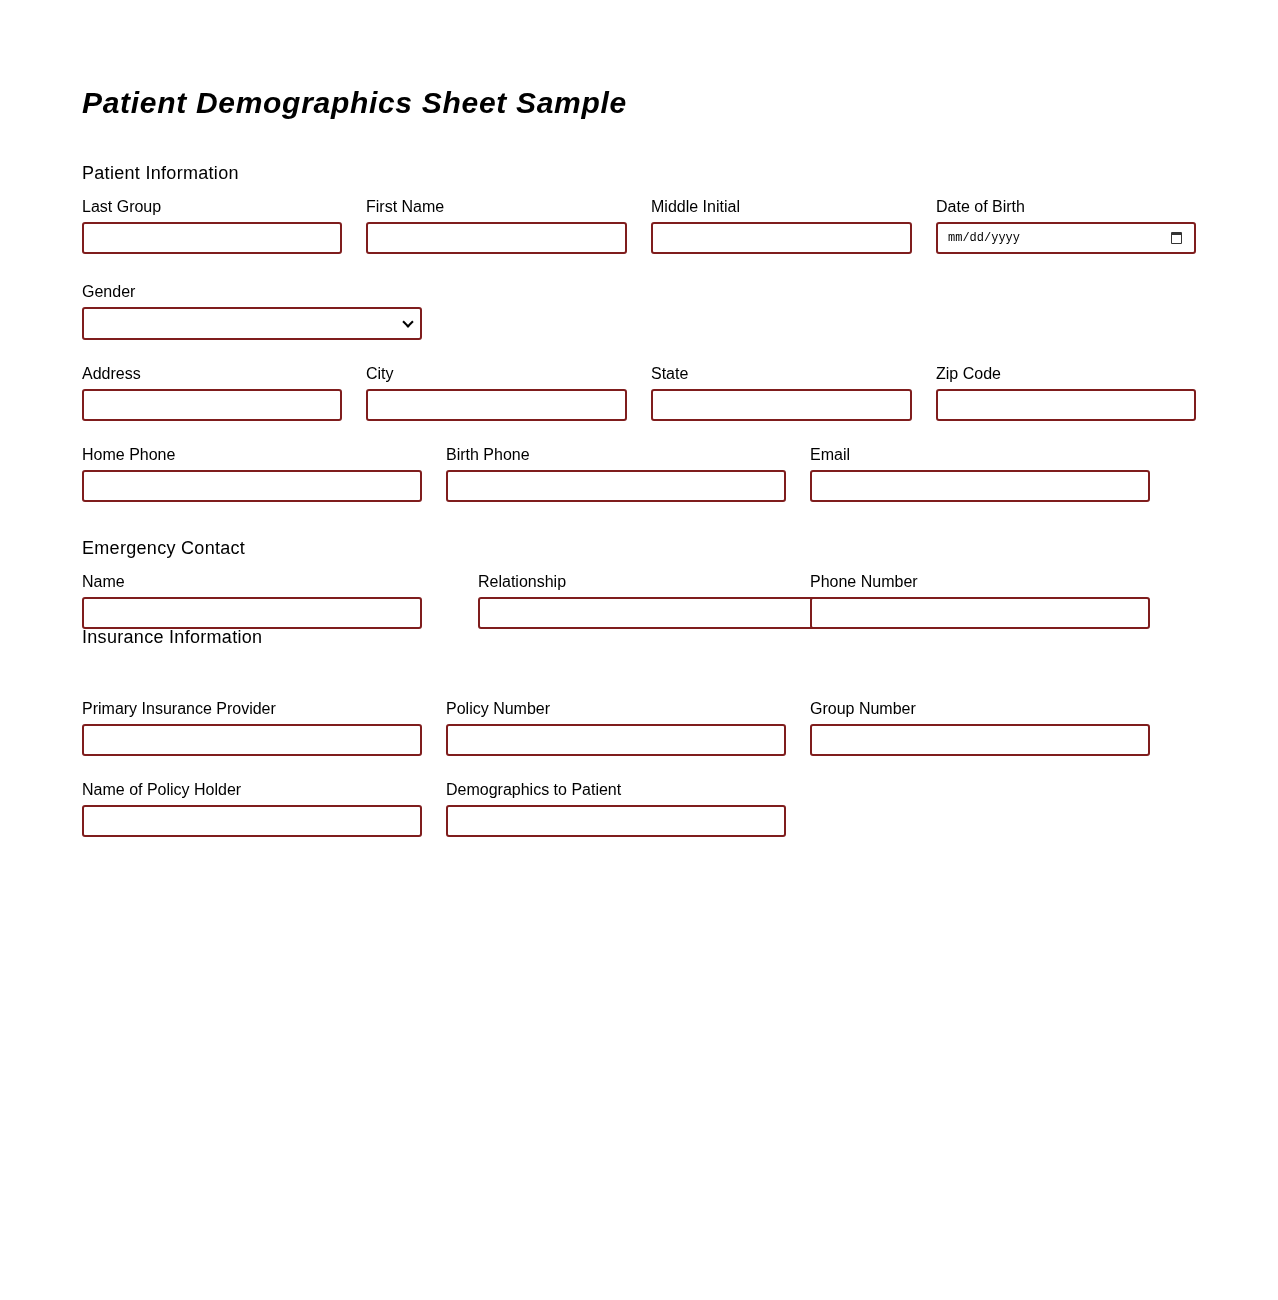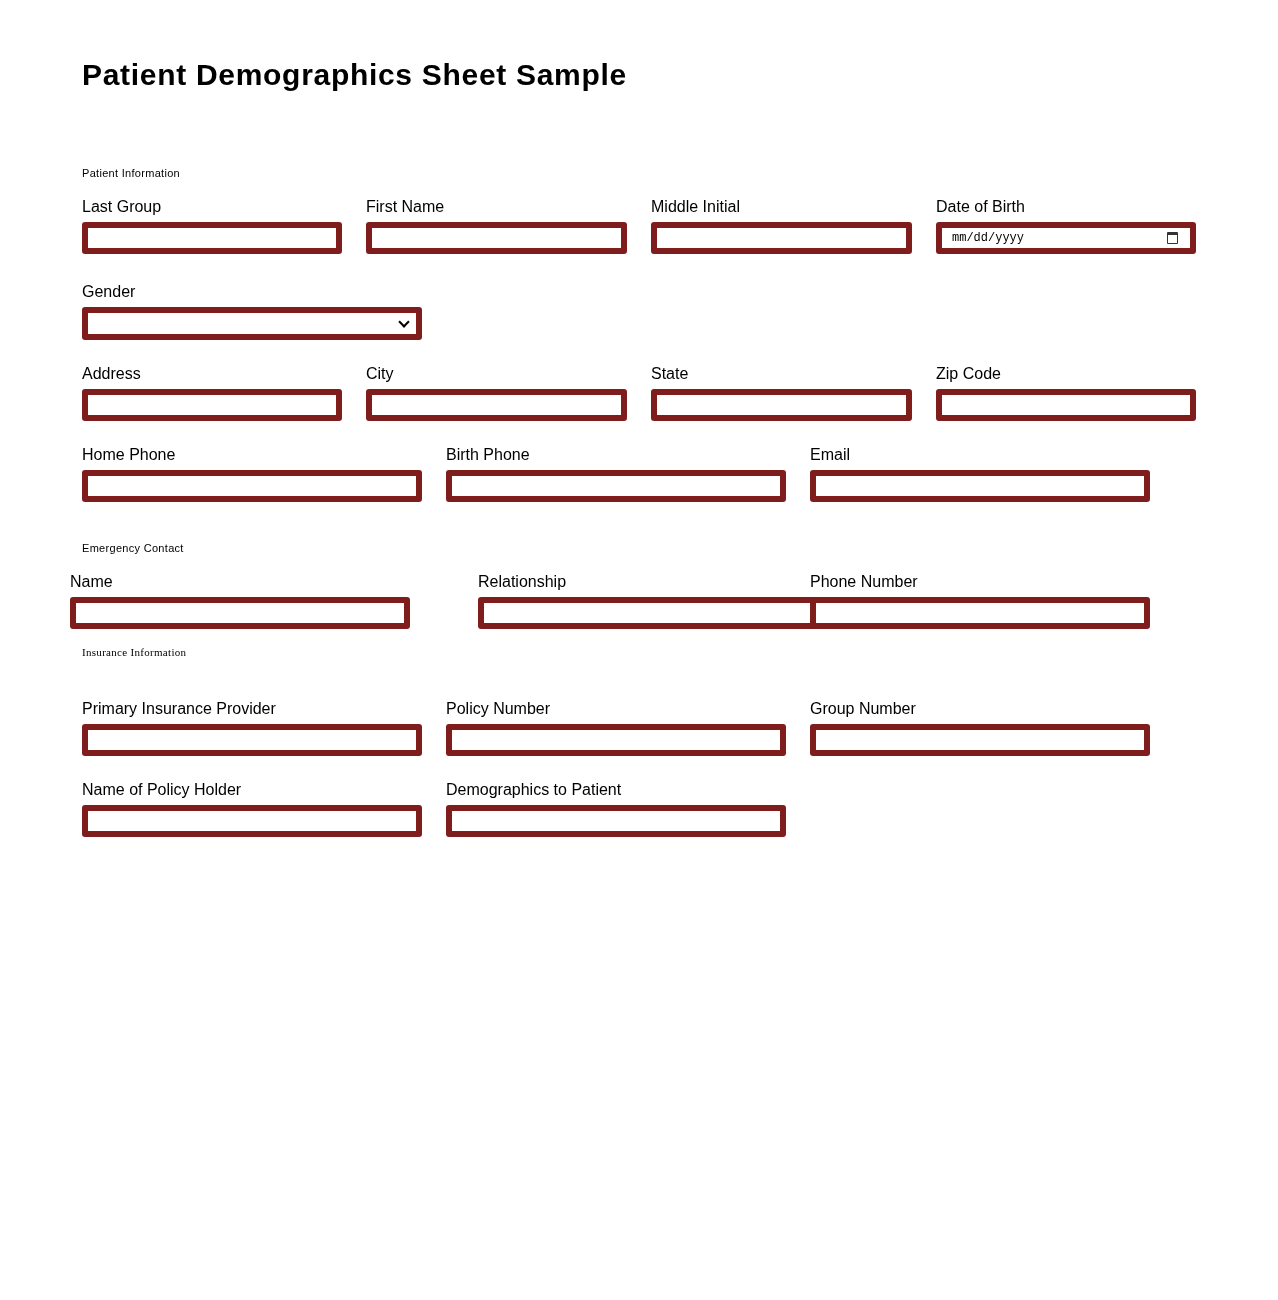--- a/index.html
+++ b/index.html
@@ -6,33 +6,34 @@
       margin: 0;
       padding: 0;
       background: #ffffff;
       width: 1278px;
       height: 1300px;
       font-family: "Liberation Sans", sans-serif;
       color: #000;
     }
     .page {
       position: relative;
-      padding: 56px 0 0 82px;
+      padding: 84px 0 0 82px;
+      font-style: italic;
     }
     h1 {
       margin: 0;
       font-family: "Liberation Sans", sans-serif;
       font-size: 30px;
       font-weight: bold;
       letter-spacing: 0.7px;
       line-height: 38px;
       height: 38px;
     }
     .section-title {
-      font-size: 11px;
+      font-size: 18px;
       letter-spacing: 0.3px;
       line-height: 20px;
       margin: 0;
       position: absolute;
       left: 82px;
     }
     .field {
       position: absolute;
     }
     .field label {
@@ -40,21 +41,21 @@
       font-size: 16px;
       line-height: 18px;
       height: 18px;
     }
     .field .ctrl {
       position: absolute;
       left: 0;
       top: 24px;
       height: 32px;
       box-sizing: border-box;
-      border: 6px solid #7f1d1d;
+      border: 2px solid #7f1d1d;
       border-radius: 3px;
       background: #fff;
     }
     input.ctrl {
       padding: 0 8px;
       font-family: "Liberation Sans", sans-serif;
       font-size: 14px;
       outline: none;
     }
     .date-ctrl {
@@ -156,34 +157,34 @@
   <label>Birth Phone</label>
   <input class="ctrl w3" type="text" value="" style="">
 </div>
 <div class="field" style="left:810px; top:446px;">
   <label>Email</label>
   <input class="ctrl w3" type="text" value="" style="">
 </div>
 
 <div class="section-title" style="top:538px;">Emergency Contact</div>
 
-<div class="field" style="left:70px; top:573px;">
+<div class="field" style="left:82px; top:573px;">
   <label>Name</label>
   <input class="ctrl w3" type="text" value="" style="">
 </div>
 <div class="field" style="left:446px; top:573px;margin-left:32px;">
   <label>Relationship</label>
   <input class="ctrl w3" type="text" value="" style="">
 </div>
 <div class="field" style="left:810px; top:573px;">
   <label>Phone Number</label>
   <input class="ctrl w3" type="text" value="" style="">
 </div>
 
-<div class="section-title" style="top:642px;font-family:Liberation Serif, serif;">Insurance Information</div>
+<div class="section-title" style="top:627px;">Insurance Information</div>
 
 <div class="field" style="left:82px; top:700px;">
   <label>Primary Insurance Provider</label>
   <input class="ctrl w3" type="text" value="" style="">
 </div>
 <div class="field" style="left:446px; top:700px;">
   <label>Policy Number</label>
   <input class="ctrl w3" type="text" value="" style="">
 </div>
 <div class="field" style="left:810px; top:700px;">

